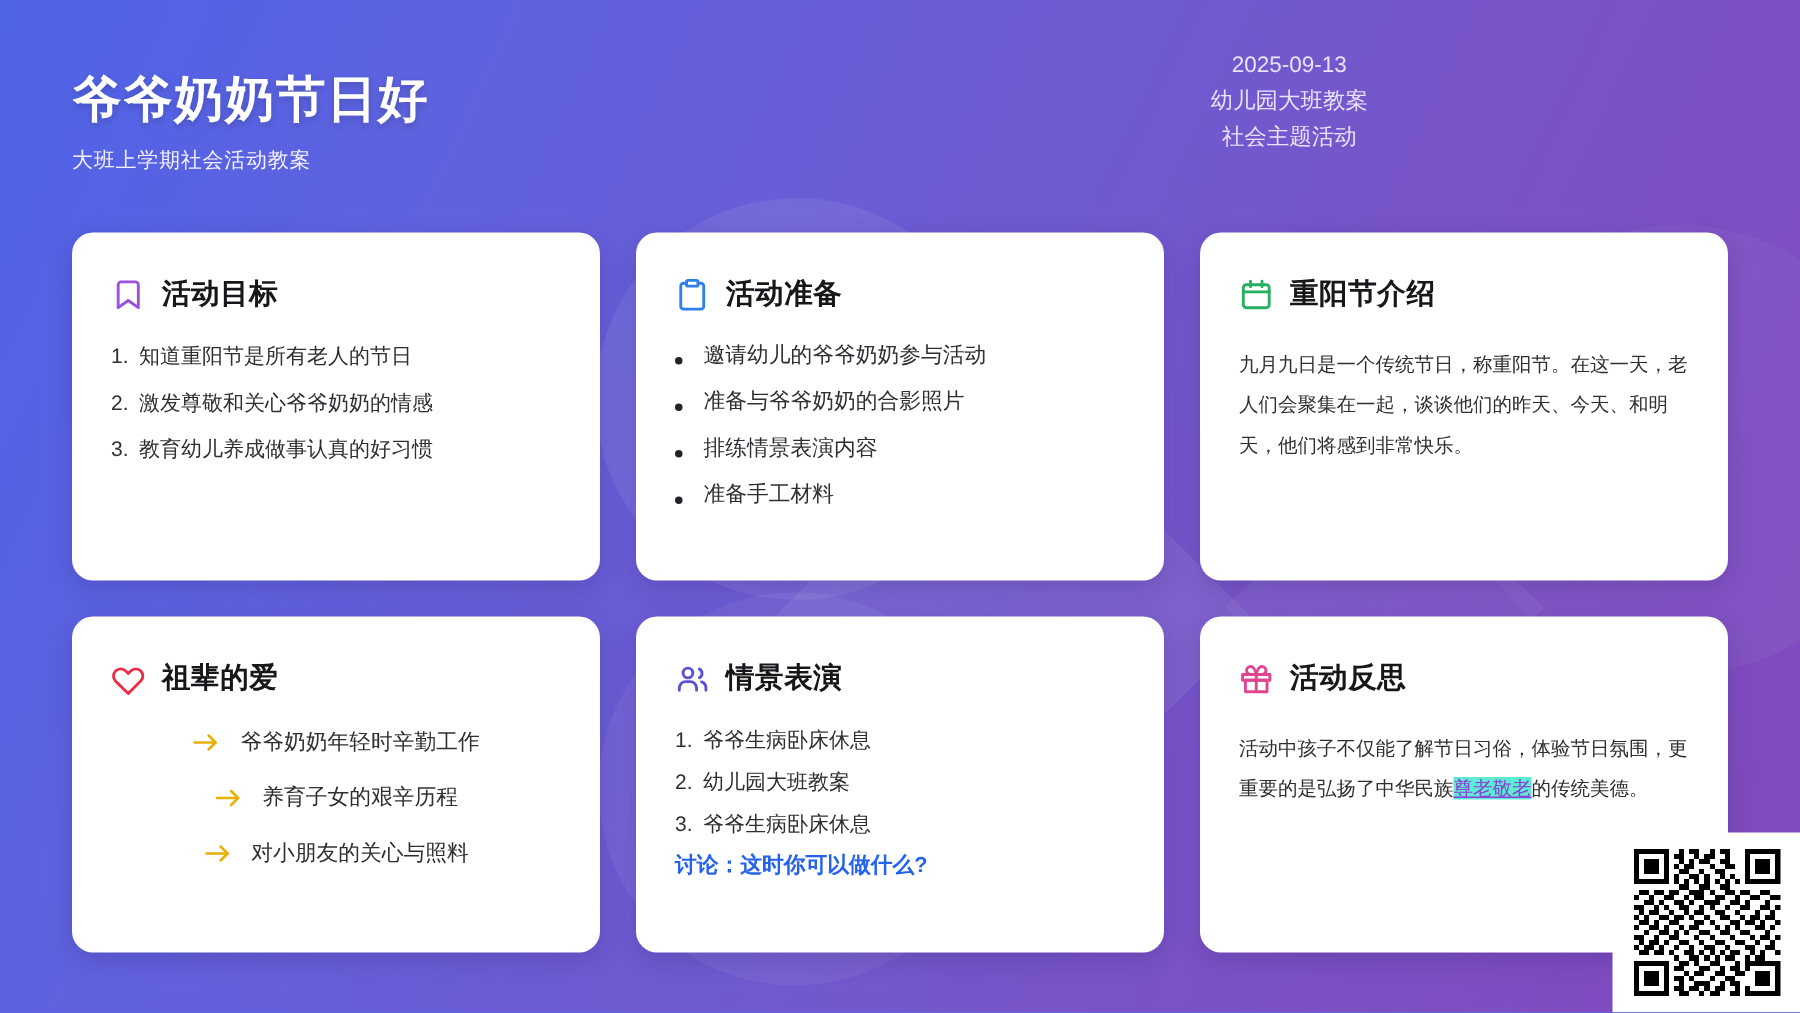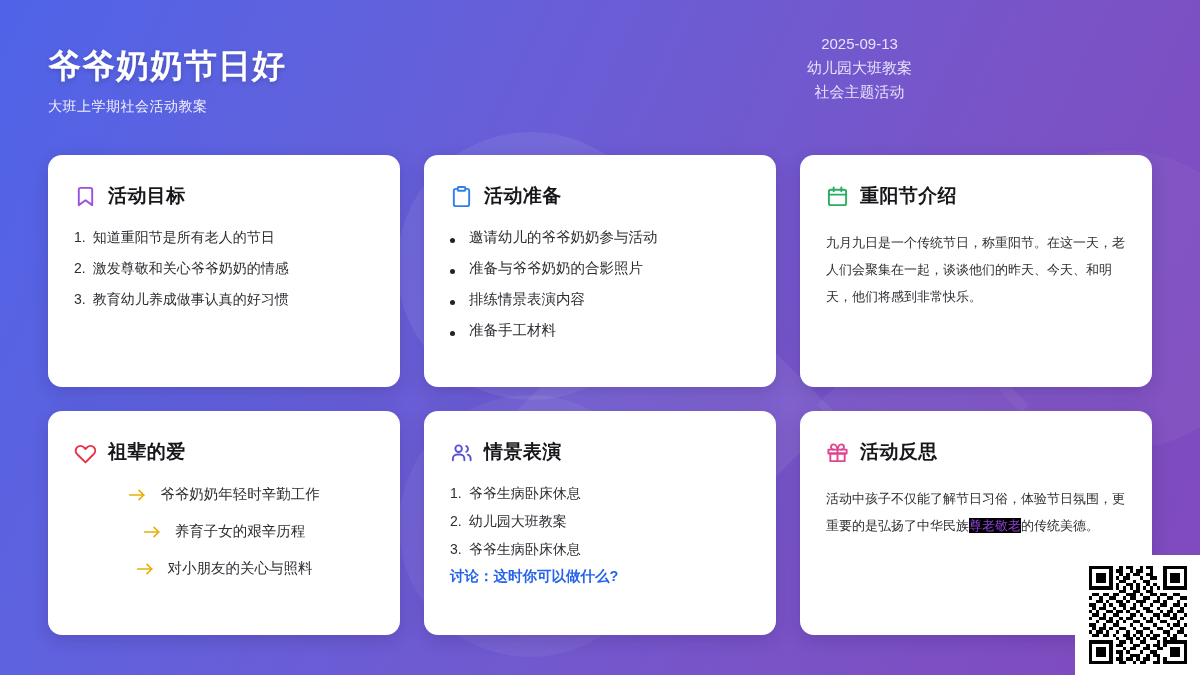--- a/index.html
+++ b/index.html
@@ -71,21 +71,21 @@
   ul.bul li .dot {
     width:5px; height:5px; border-radius:50%; background:#222228;
     flex:0 0 auto; margin-top:6px;
   }
   ul.bul li { font-size:14.5px; }
   .arrow-list li { display:flex; align-items:center; gap:13px;
                    font-size:14.5px; color:#2e2e34; margin-bottom:18px;justify-content:center; }
   .arrow-ic { width:19px; height:14px; flex:0 0 auto; }
 
   .para { font-size:13px; line-height:27px; color:#2e2e34; }
-  .hl { color:#8b3fd6; background:#000000; 
+  .hl { color:#8b3fd6; background:#5eead4; text-decoration:underline;
         text-decoration-color:#8b3fd6; }
   .discuss { font-size:14.5px; color:#2563eb; font-weight:bold; margin-top:4px; }
 
   
   .qr-wrap {
     position:absolute; right:0px; bottom:0px;
     width:125px; height:120px; background:#ffffff;
     display:flex; align-items:center; justify-content:center;
   }
   .qr { width:98px; height:98px; display:block; }

